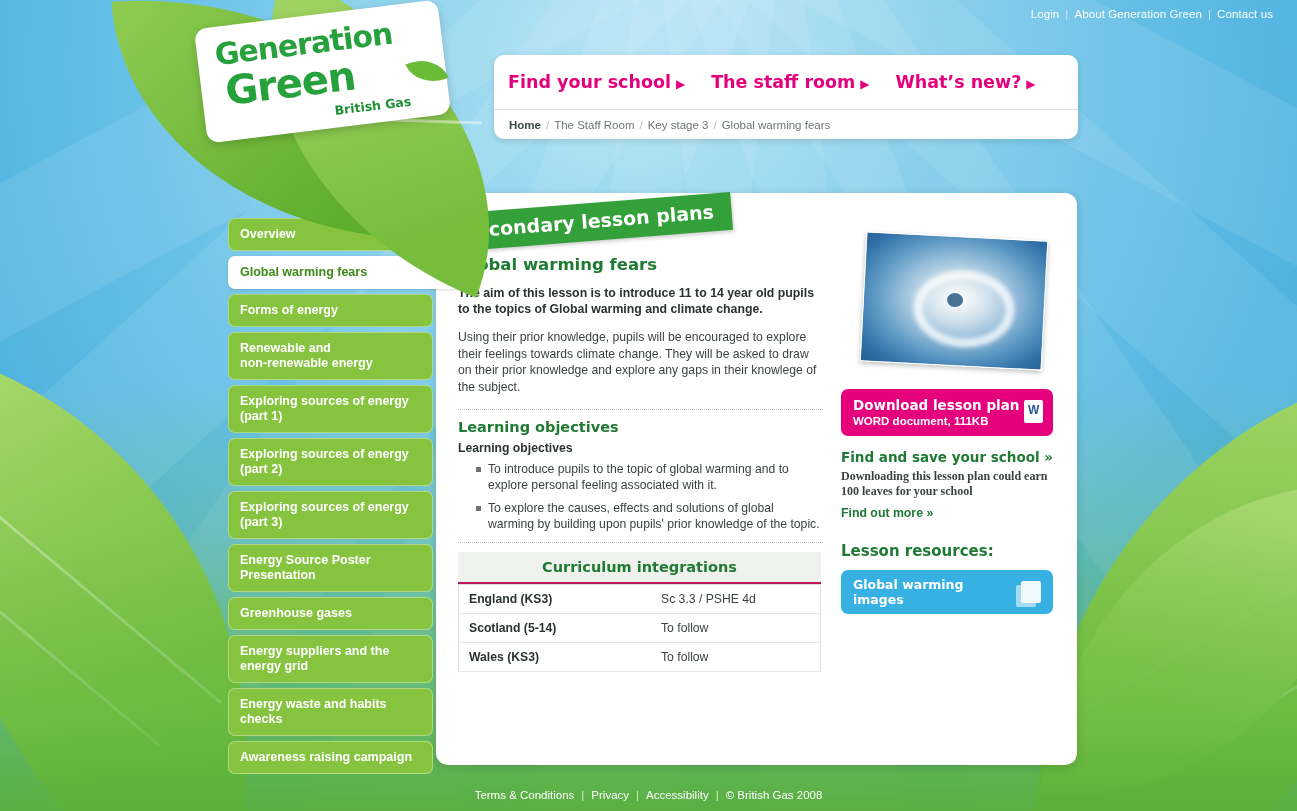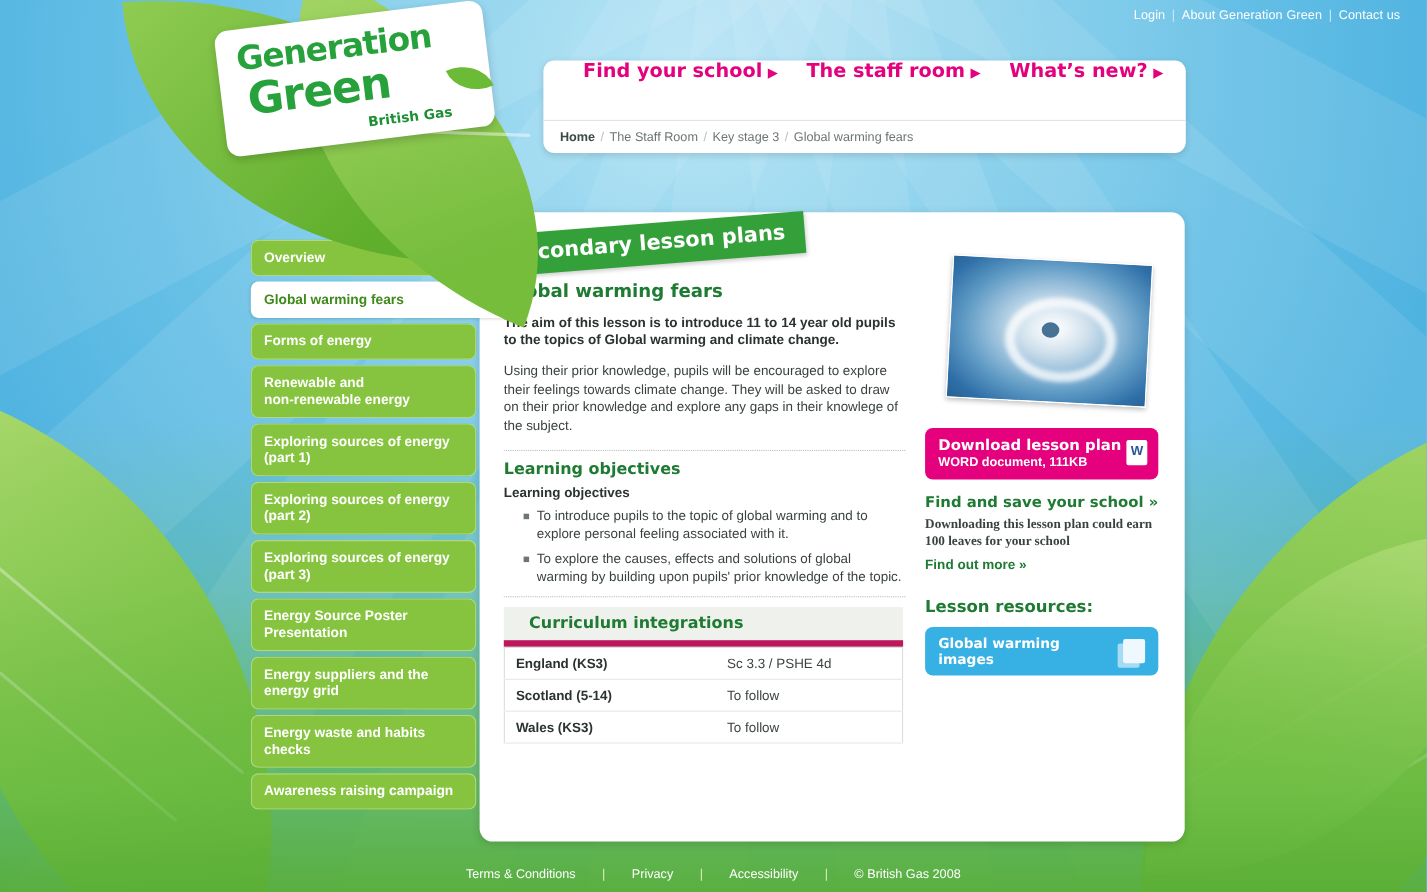--- a/index.html
+++ b/index.html
@@ -167,22 +167,23 @@
     top: 55px;
     width: 584px;
     height: 84px;
     background: #ffffff;
     border-radius: 10px;
     z-index: 25;
     box-shadow: 0 2px 6px rgba(0,0,0,.12);
   }
   #navlinks {
     display: flex;
+    align-items: center;
     height: 54px;
-    padding-left: 36px;
+    padding-left: 14px;
     gap: 26px;
   }
   .navlink {
     color: #e5007d;
     font-size: 17.5px;
     font-weight: bold;
     font-family: "DejaVu Sans", sans-serif;
     cursor: pointer;
     white-space: nowrap;
   }
@@ -318,27 +319,27 @@
   
   #curriculum {
     margin-top: 6px;
     width: 363px;
     border: 1px solid #d8ded9;
     border-collapse: collapse;
     background: #ffffff;
   }
   #curriculum caption {
     background: #eef1ec;
-    border-bottom: 6px solid #be185d;
-    text-align: left;
+    border-bottom: 2px solid #be185d;
+    text-align: center;
     font-size: 14.5px;
     color: #1f7a33;
     font-weight: bold;
     font-family: "DejaVu Sans", sans-serif;
-    padding: 7px 23px;
+    padding: 7px 8px;
   }
   #curriculum td {
     font-size: 12.2px;
     padding: 7px 10px;
     border-bottom: 1px solid #e4e9e4;
     color: #3a423f;
   }
   #curriculum td.key { font-weight: bold; color: #2b3330; width: 172px; }
 
   
@@ -475,21 +476,21 @@
 
   
   #footer {
     position: absolute;
     left: 0; bottom: 0;
     width: 100%;
     height: 32px;
     display: flex;
     align-items: center;
     justify-content: center;
-    gap: 24px;
+    gap: 7px;
     font-size: 11.5px;
     color: #ffffff;
     z-index: 30;
   }
   #footer a { color: #ffffff; text-decoration: none; }
   #footer .sep { color: #d7efbc; }
 </style>
 </head>
 <body>
 
@@ -565,20 +566,21 @@
   <div class="menu-item" style="white-space:pre-line">Renewable and
 non-renewable energy</div>
   <div class="menu-item" style="white-space:pre-line">Exploring sources of energy
 (part 1)</div>
   <div class="menu-item" style="white-space:pre-line">Exploring sources of energy
 (part 2)</div>
   <div class="menu-item" style="white-space:pre-line">Exploring sources of energy
 (part 3)</div>
   <div class="menu-item" style="white-space:pre-line">Energy Source Poster
 Presentation</div>
+  <div class="menu-item">Greenhouse gases</div>
   <div class="menu-item" style="white-space:pre-line">Energy suppliers and the
 energy grid</div>
   <div class="menu-item" style="white-space:pre-line">Energy waste and habits
 checks</div>
   <div class="menu-item">Awareness raising campaign</div>
 </div>
 
 <div id="content">
   <div id="ribbon">Secondary lesson plans</div>
 </div>

